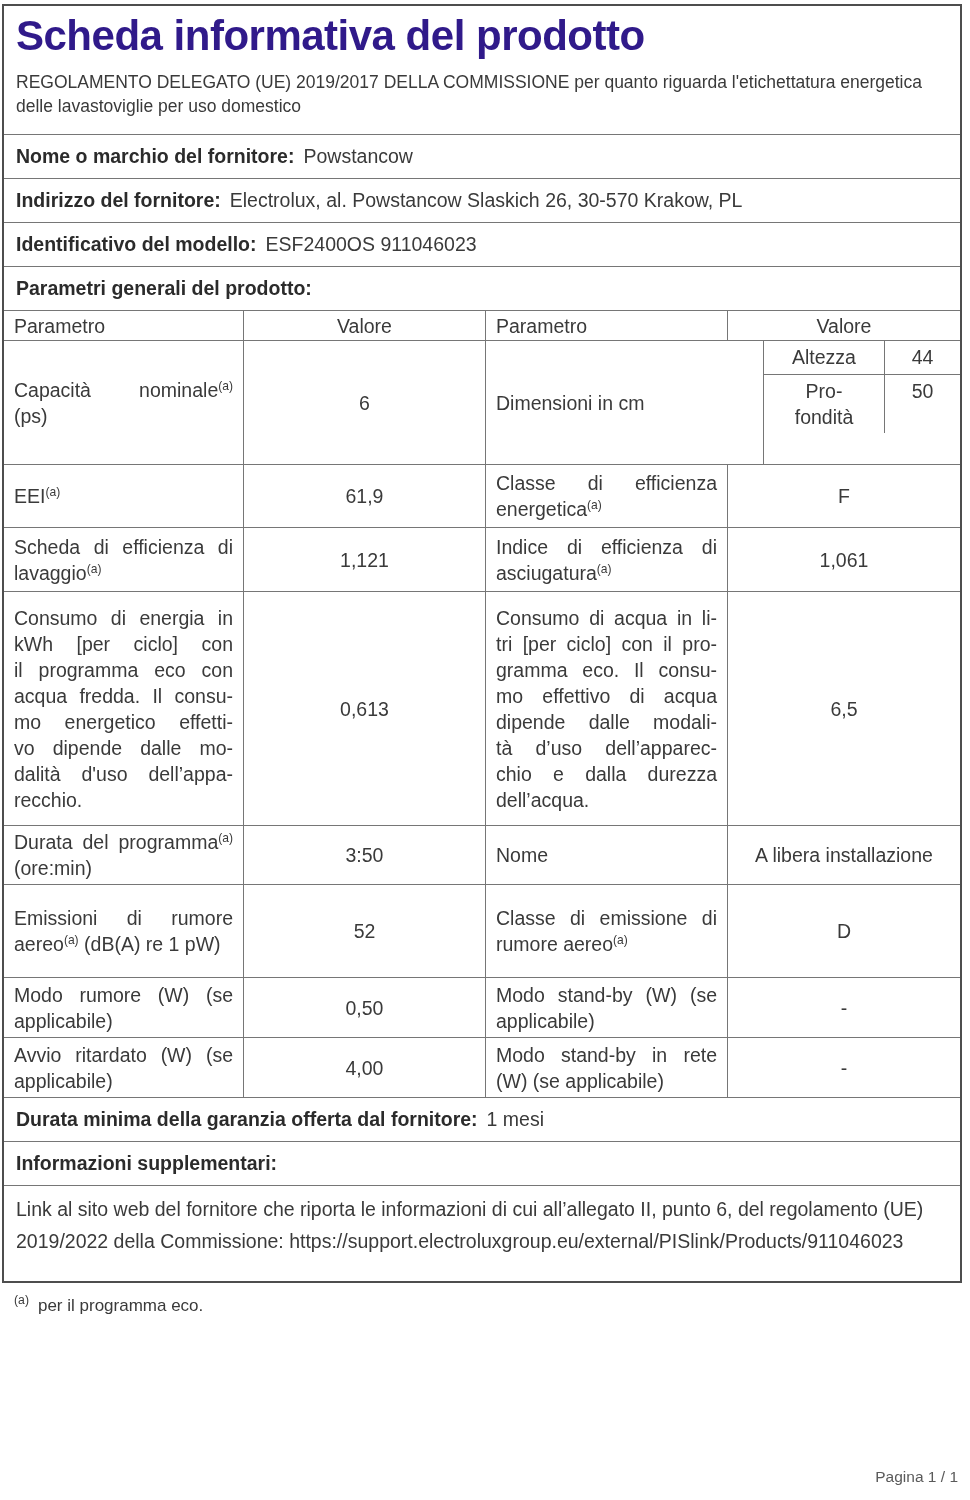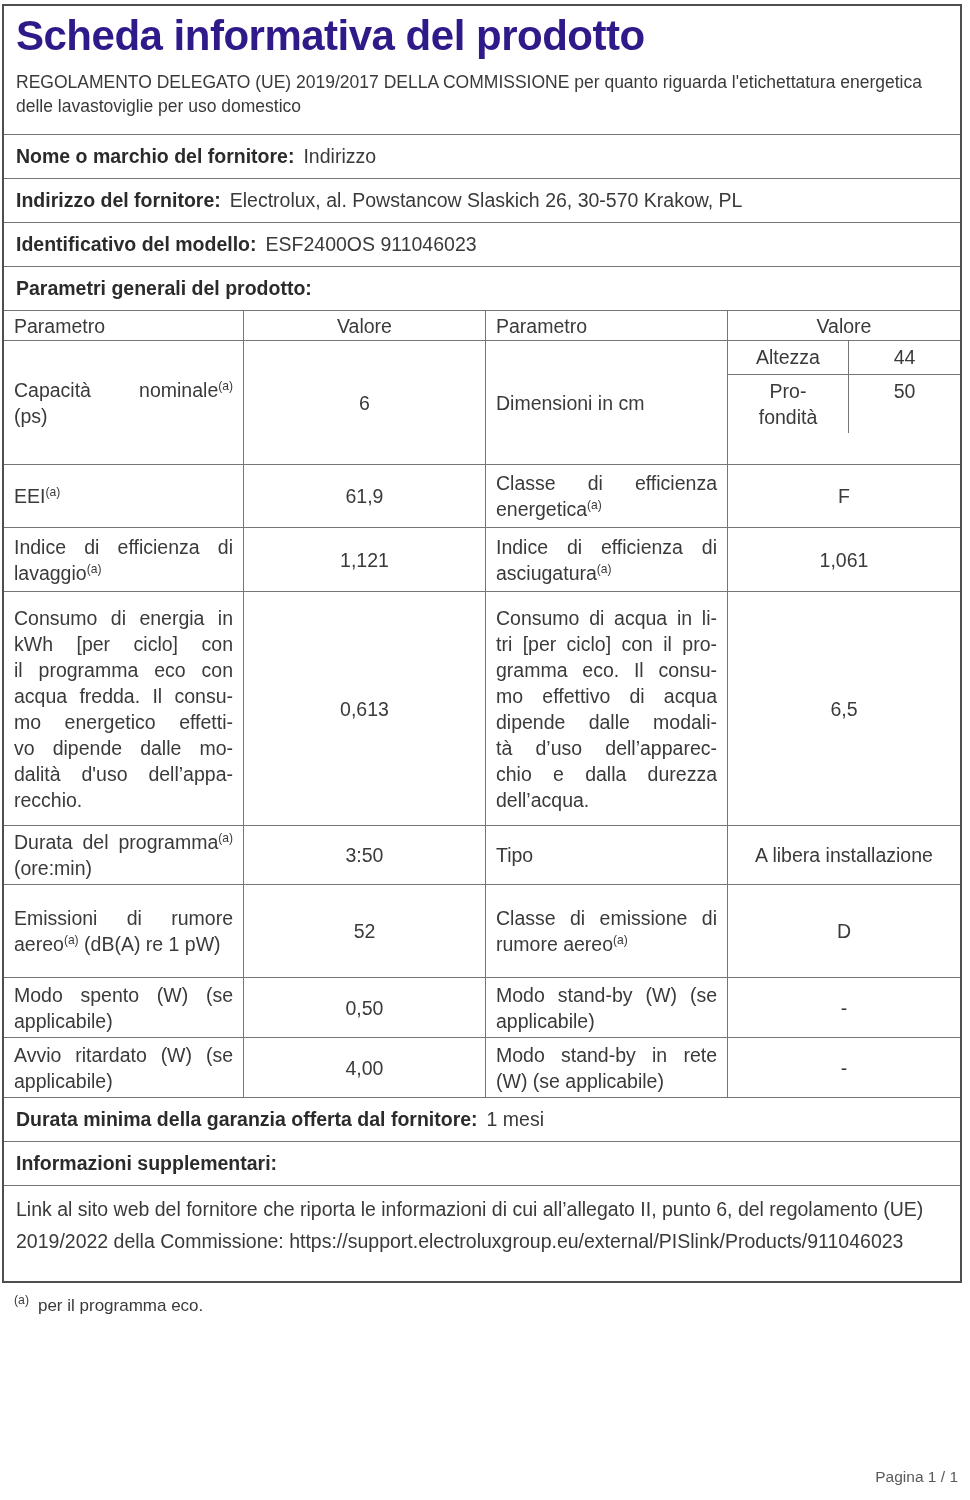--- a/index.html
+++ b/index.html
@@ -61,21 +61,21 @@
   .h-head{min-height:30px;}
   .h-head .c{padding-top:1px;padding-bottom:1px;}
   .r-cap .c{min-height:123px;}
   .r-eei .c{min-height:62px;}
   .r-idx .c{min-height:63px;}
   .r-cons .c{min-height:233px;}
   .r-dur .c{min-height:55px;}
   .r-noise .c{min-height:92px;}
   .r-pwr .c{min-height:59px;}
   
-  .c.dims{padding:0;display:block;}
+  .c.dims{padding:0;display:block;margin-left:36px;}
   .subrow{
     display:grid;grid-template-columns:120px 1fr;
   }
   .subrow + .subrow{border-top:1.5px solid var(--line);}
   .subrow .sc{
     text-align:center;padding:3px 6px;
     display:flex;flex-direction:column;justify-content:flex-start;
     font-size:19.5px;line-height:26px;
   }
   .subrow .sc.sv{border-left:1.5px solid var(--line);}
@@ -101,21 +101,21 @@
 </head>
 <body>
 
 <div class="sheet">
 
   <div class="titleblock">
     <h1>Scheda informativa del prodotto</h1>
     <p class="regulation">REGOLAMENTO DELEGATO (UE) 2019/2017 DELLA COMMISSIONE per quanto riguarda l'etichettatura energetica delle lavastoviglie per uso domestico</p>
   </div>
 
-  <div class="inforow"><span class="lbl">Nome o marchio del fornitore:</span><span class="val">Indirizzo</span></div>
+  <div class="inforow"><span class="lbl">Nome o marchio del fornitore:</span><span class="val">Powstancow</span></div>
   <div class="inforow"><span class="lbl">Indirizzo del fornitore:</span><span class="val">Electrolux, al. Powstancow Slaskich 26, 30-570 Krakow, PL</span></div>
   <div class="inforow"><span class="lbl">Identificativo del modello:</span><span class="val">ESF2400OS 911046023</span></div>
   <div class="inforow"><span class="lbl">Parametri generali del prodotto:</span></div>
 
   <div>
 
     <div class="trow h-head">
       <div class="c">Parametro</div>
       <div class="c v">Valore</div>
       <div class="c">Parametro</div>
@@ -147,21 +147,21 @@
         </div>
       <div class="c v">61,9</div>
       <div class="c p">
           <span><span>Classe di efficienza energetica</span><sup>(a)</sup></span>
         </div>
       <div class="c v">F</div>
     </div>
 
     <div class="trow r-idx">
       <div class="c p">
-          <span><span>Indice di efficienza di lavaggio</span><sup>(a)</sup></span>
+          <span><span>Scheda di efficienza di lavaggio</span><sup>(a)</sup></span>
         </div>
       <div class="c v">1,121</div>
       <div class="c p">
           <span><span>Indice di efficienza di asciugatura</span><sup>(a)</sup></span>
         </div>
       <div class="c v">1,061</div>
     </div>
 
     <div class="trow r-cons">
       <div class="c pre">Consumo di energia in
@@ -182,37 +182,37 @@
 chio e dalla durezza
 dell’acqua.</div>
       <div class="c v">6,5</div>
     </div>
 
     <div class="trow r-dur">
       <div class="c p">
           <span><span>Durata del programma</span><sup>(a)</sup><span> (ore:min)</span></span>
         </div>
       <div class="c v">3:50</div>
-      <div class="c">Tipo</div>
+      <div class="c">Nome</div>
       <div class="c v">A libera installazione</div>
     </div>
 
     <div class="trow r-noise">
       <div class="c p">
           <span><span>Emissioni di rumore aereo</span><sup>(a)</sup><span> (dB(A) re 1 pW)</span></span>
         </div>
       <div class="c v">52</div>
       <div class="c p">
           <span><span>Classe di emissione di rumore aereo</span><sup>(a)</sup></span>
         </div>
       <div class="c v">D</div>
     </div>
 
     <div class="trow r-pwr">
-      <div class="c p">Modo spento (W) (se applicabile)</div>
+      <div class="c p">Modo rumore (W) (se applicabile)</div>
       <div class="c v">0,50</div>
       <div class="c p">Modo stand-by (W) (se applicabile)</div>
       <div class="c v">-</div>
     </div>
 
     <div class="trow r-pwr">
       <div class="c p">Avvio ritardato (W) (se applicabile)</div>
       <div class="c v">4,00</div>
       <div class="c p">Modo stand-by in rete (W) (se applicabile)</div>
       <div class="c v">-</div>

